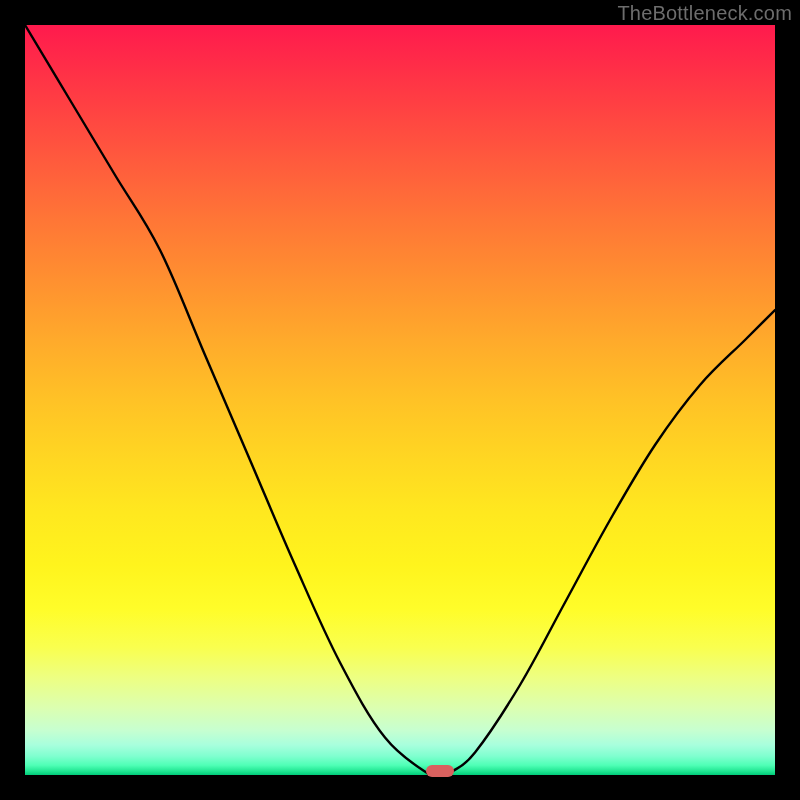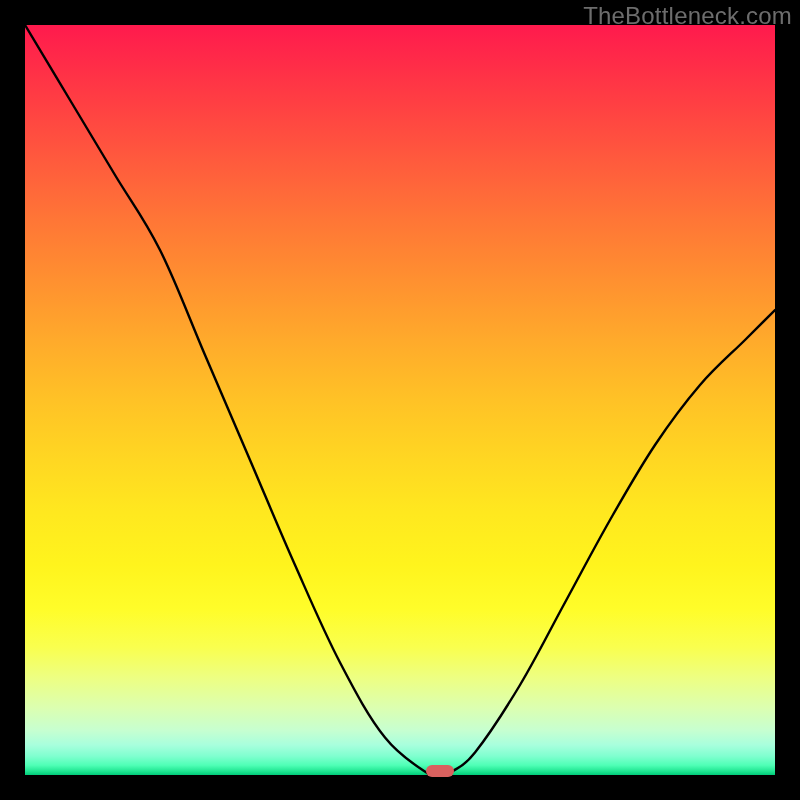--- a/index.html
+++ b/index.html
@@ -60,21 +60,21 @@
     height: 12px;
     border-radius: 6px;
     background: #d9615f;
     transform: translate(-50%, -50%);
   }
   .watermark {
     position: absolute;
     top: 2px;
     right: 8px;
     font-family: Arial, Helvetica, sans-serif;
-    font-size: 24px;
+    font-size: 20px;
     font-weight: 500;
     color: #6d6d6d;
     letter-spacing: 0.2px;
   }
 </style>
 </head>
 <body>
 
 <div class="frame">
   <div class="watermark">TheBottleneck.com</div>

